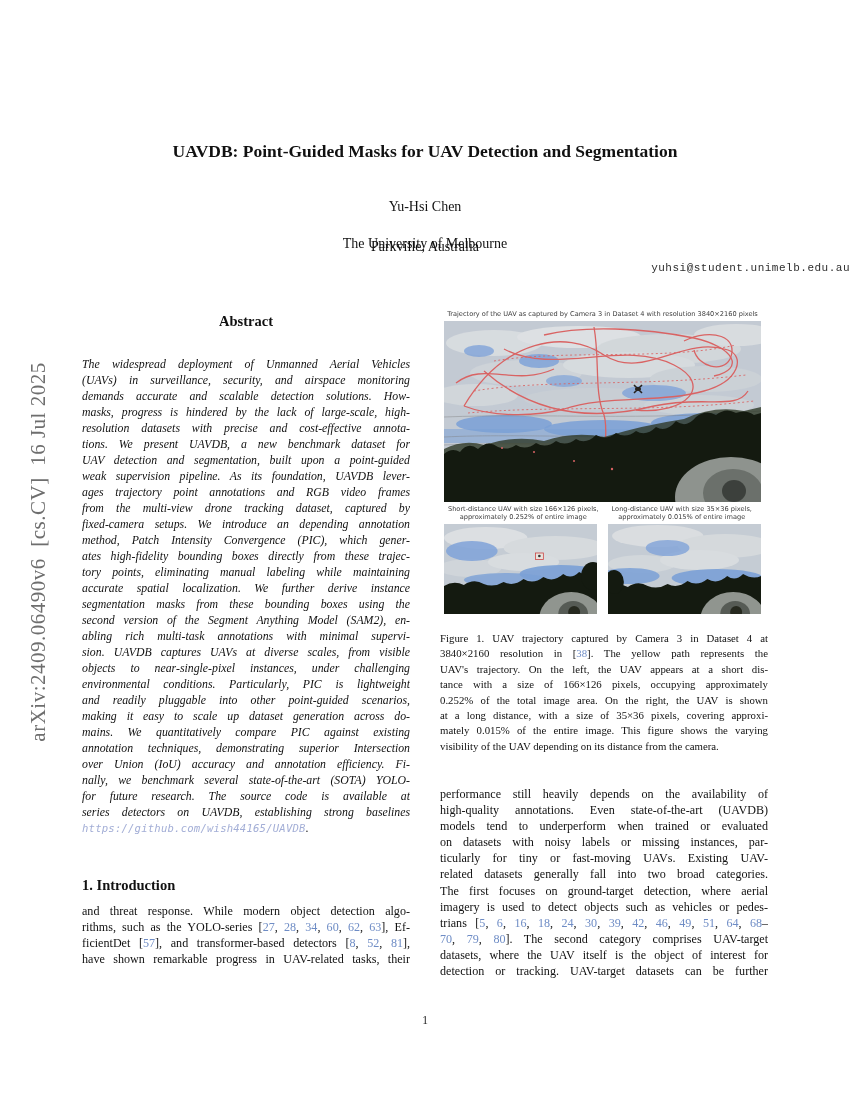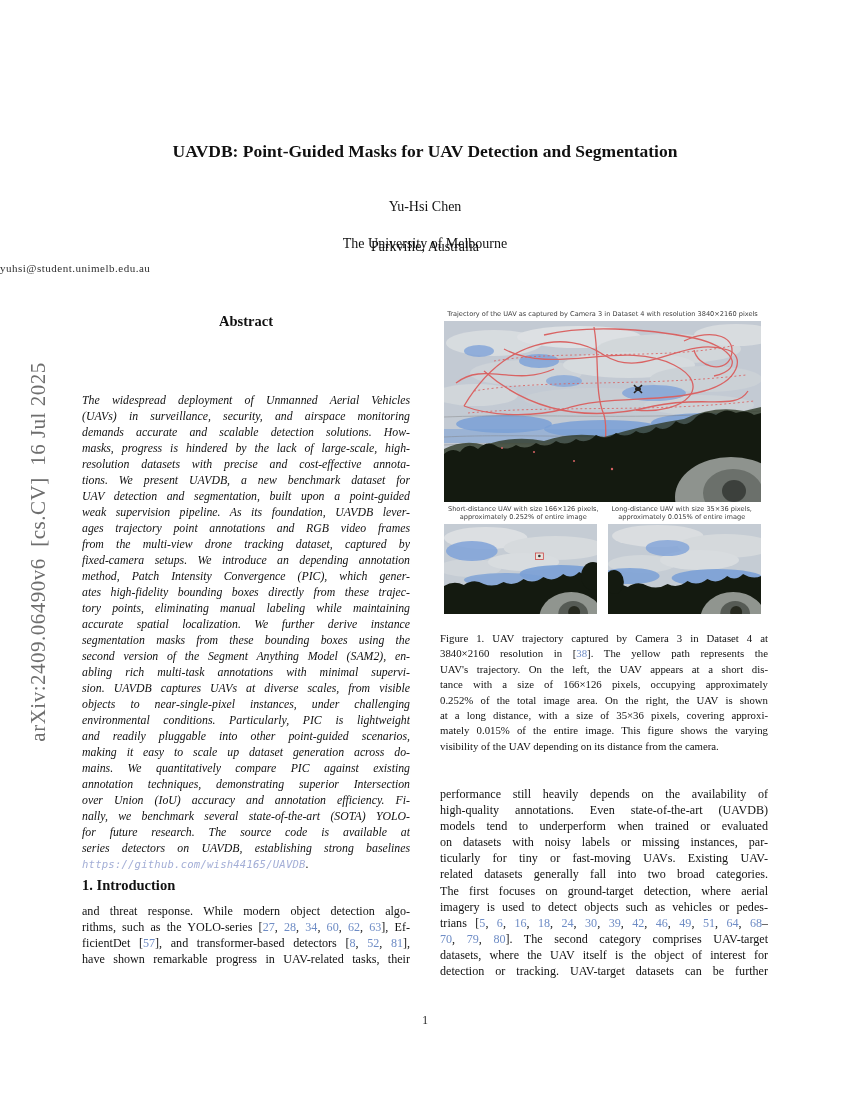--- a/index.html
+++ b/index.html
@@ -17,31 +17,31 @@
   }
   .paper-title {
     position:absolute; top:141px; left:0; width:100%;
     text-align:center; font-weight:bold; font-size:17.5px;
   }
   .author-line { position:absolute; left:0; width:100%; text-align:center; font-size:14px; }
   .author-name { top:199px; }
   .affil-1 { top:236px; }
   .affil-2 { top:239px; }
   .email-line {
-    position:absolute; top:262px; left:0; width:100%; text-align:left;
-    font-family:Liberation Serif, serif;
+    position:absolute; top:262px; left:0; width:100%; text-align:right;
+    font-family:Liberation Mono, monospace;
     font-size:11px; color:#2e2e2e; letter-spacing:0.5px;
   }
   .abstract-heading {
     position:absolute; top:313px; left:82px; width:328px;
     text-align:center; font-weight:bold; font-size:14.5px;
   }
   .abstract-body {
     position:absolute; top:356px; left:82px; width:328px;
-    font-style:italic; font-size:11.8px; line-height:16px;margin-top:36px;
+    font-style:italic; font-size:11.8px; line-height:16px;
   }
   .section-heading {
     position:absolute; top:877px; left:82px; width:328px;
     font-weight:bold; font-size:14.5px;
   }
   .intro-body {
     position:absolute; top:903px; left:82px; width:328px;
     font-size:12.1px; line-height:16.1px;
   }
   .jline {

